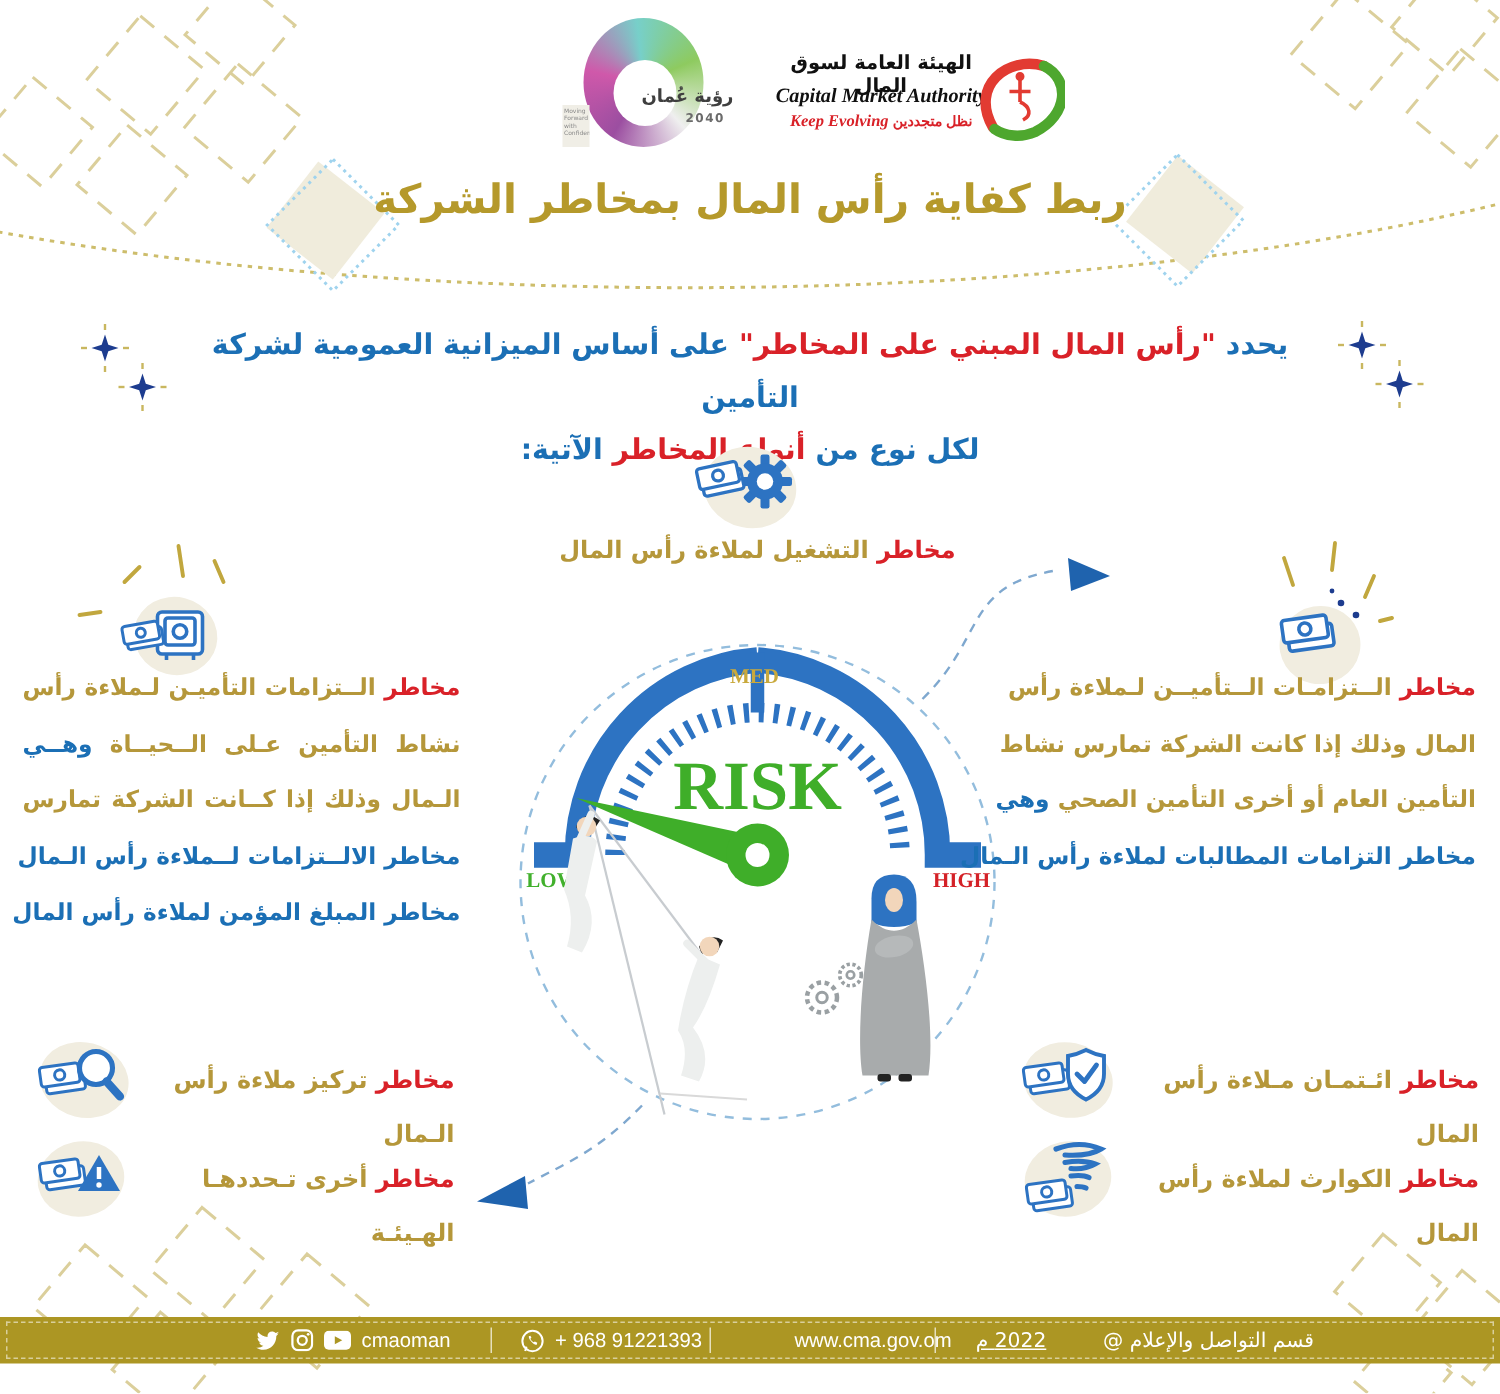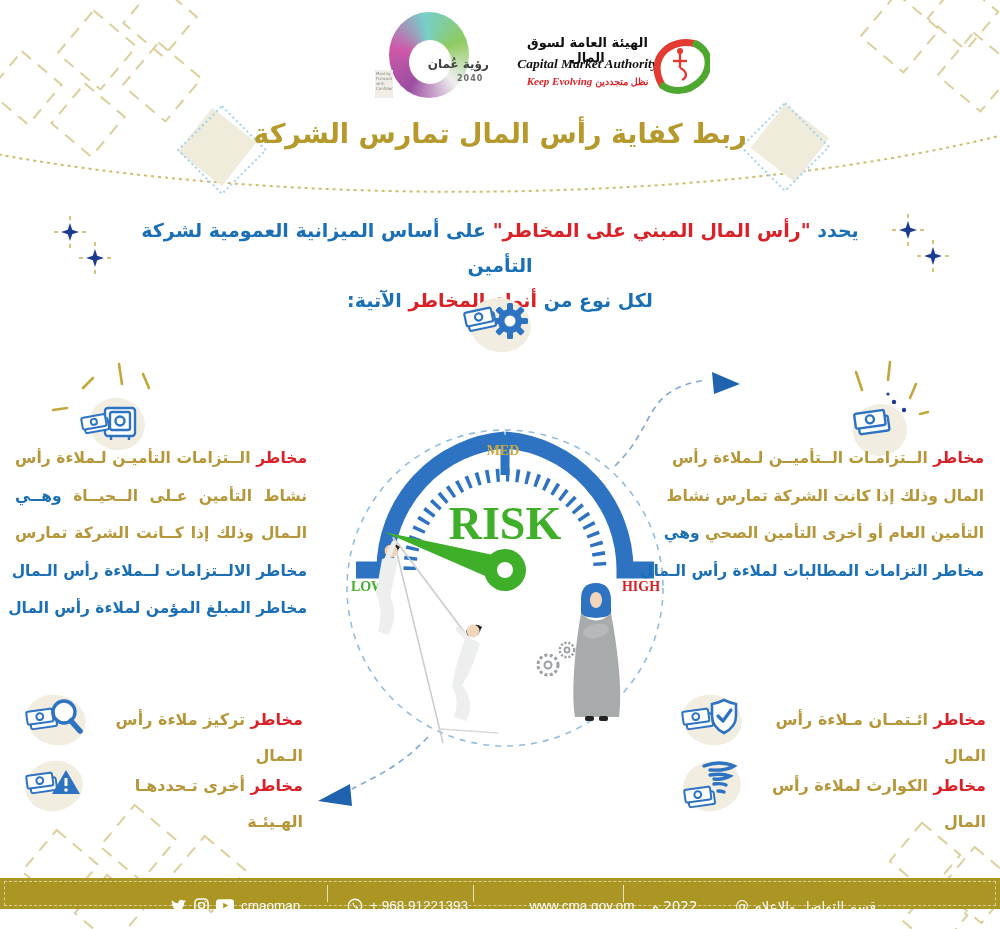--- a/index.html
+++ b/index.html
@@ -12,21 +12,21 @@
   .blue{color:#1b6fb5;}
   .title{color:#b5992b;font-size:27px;font-weight:bold;text-align:center;}
   .intro{font-size:19px;font-weight:bold;text-align:center;line-height:35px;}
   .col{width:292px;font-size:15.5px;font-weight:bold;}
   .col .jl{text-align:justify;text-align-last:justify;line-height:37.5px;height:37.5px;white-space:nowrap;}
   .riskitem{font-size:16px;font-weight:bold;line-height:36px;text-align:right;}
   .oplabel{font-size:16px;font-weight:bold;text-align:center;}
   .footer{position:absolute;left:0;top:878px;width:1000px;height:31px;background:#ac9623;z-index:3;}
   .footer-inner{position:absolute;left:4px;top:3px;right:4px;bottom:3px;border:1px dashed rgba(255,255,255,.55);}
   .fitem{position:absolute;top:0;height:31px;display:flex;align-items:center;gap:7px;color:#fff;
-         font-family:"Liberation Sans",sans-serif;font-size:13.5px;margin-top:12px;}
+         font-family:"Liberation Sans",sans-serif;font-size:13.5px;}
   .fdiv{position:absolute;top:7px;width:1px;height:17px;background:rgba(255,255,255,.7);}
   svg text{font-weight:bold;}
   .visiontxt{color:#3f3f3f;font-size:12px;font-weight:bold;text-align:right;line-height:13px;}
   .vision2040{color:#6b6b6b;font-size:8px;font-weight:bold;letter-spacing:1px;}
   .minibox{background:#f0eee6;color:#8a8a8a;font-size:4px;line-height:5px;padding:1px;overflow:hidden;}
   .cma-ar{color:#101010;font-size:13px;font-weight:bold;text-align:center;}
   .cma-en{color:#101010;font-size:13.5px;font-weight:bold;font-style:italic;font-family:"Liberation Serif",serif;text-align:center;}
   .cma-slogan{color:#d92128;font-size:11px;font-weight:bold;font-style:italic;font-family:"Liberation Serif",serif;text-align:center;}
   .cma-slogan .ar{font-family:Liberation Serif, serif;font-size:9.5px;font-style:normal;}
 </style>
@@ -130,21 +130,21 @@
       <ellipse cx="30" cy="30" rx="13" ry="15" fill="#fff"></ellipse>
       <g stroke="#e23b32" stroke-width="2.4" fill="none">
         <path d="M 30 18 L 30 33"></path>
         <path d="M 23 26 L 37 26"></path>
         <path d="M 30 33 C 37 36 38 42 32 45"></path>
         <circle cx="30" cy="16" r="1.8" fill="#e23b32"></circle>
       </g>
     </svg>
   </div>
 
-  <div class="abs rtl title" style="left:200px;top:118px;width:600px;z-index:1;">ربط كفاية رأس المال تمارس الشركة</div>
+  <div class="abs rtl title" style="left:200px;top:118px;width:600px;z-index:1;">ربط كفاية رأس المال بمخاطر الشركة</div>
 
   <div class="abs rtl intro" style="left:115px;top:213px;width:770px;z-index:1;">
     <div>
       <span class="blue">يحدد</span>
       <span class="red">"رأس المال المبني على المخاطر"</span>
       <span class="blue">على أساس الميزانية العمومية لشركة التأمين</span>
     </div>
     <div>
       <span class="blue">لكل نوع من</span>
       <span class="red">أنواع المخاطر</span>
@@ -167,20 +167,24 @@
       </g>
       <circle r="12"></circle>
         <circle r="5.5" fill="#fff"></circle>
     </g>
     <g transform="translate(16,20) rotate(-12)" stroke="#2d73c2" stroke-width="2.2" fill="#fff">
       <rect x="2" y="5" width="27" height="14" rx="2"></rect>
       <rect x="0" y="0" width="27" height="14" rx="2"></rect>
       <circle cx="13.5" cy="7" r="3.6"></circle>
     </g>
   </svg>
+  <div class="abs rtl oplabel" style="left:350px;top:357px;width:310px;z-index:1;">
+    <span class="red">مخاطر</span>
+    <span class="gold">التشغيل لملاءة رأس المال</span>
+  </div>
 
   <svg class="abs" style="left:340px;top:425px;z-index:1;" width="330" height="330" viewBox="0 0 330 330">
     <circle cx="165" cy="163" r="158" fill="none" stroke="#93bddd" stroke-width="1.6" stroke-dasharray="6 6"></circle>
     <path d="M 16 145 L 45 145 A 130 130 0 0 1 165 15" fill="none" stroke="#2d73c2" stroke-width="17"></path>
     <path d="M 165 15 A 130 130 0 0 1 285 145 L 314 145" fill="none" stroke="#2d73c2" stroke-width="17"></path>
     <path d="M 70 145 A 95 95 0 0 1 260 145" fill="none" stroke="#2d73c2" stroke-width="13" stroke-dasharray="3.5 6.5"></path>
     <line x1="165" y1="10" x2="165" y2="50" stroke="#2d73c2" stroke-width="9"></line>
     <text x="165" y="114" text-anchor="middle" font-family="Liberation Serif, serif" font-size="46" fill="#3fae29">RISK</text>
     <text x="28" y="166" text-anchor="middle" font-family="Liberation Serif, serif" font-size="14" fill="#41b02c">LOW</text>
     <text x="163" y="30" text-anchor="middle" font-family="Liberation Serif, serif" font-size="14" fill="#c9a93c">MED</text>

